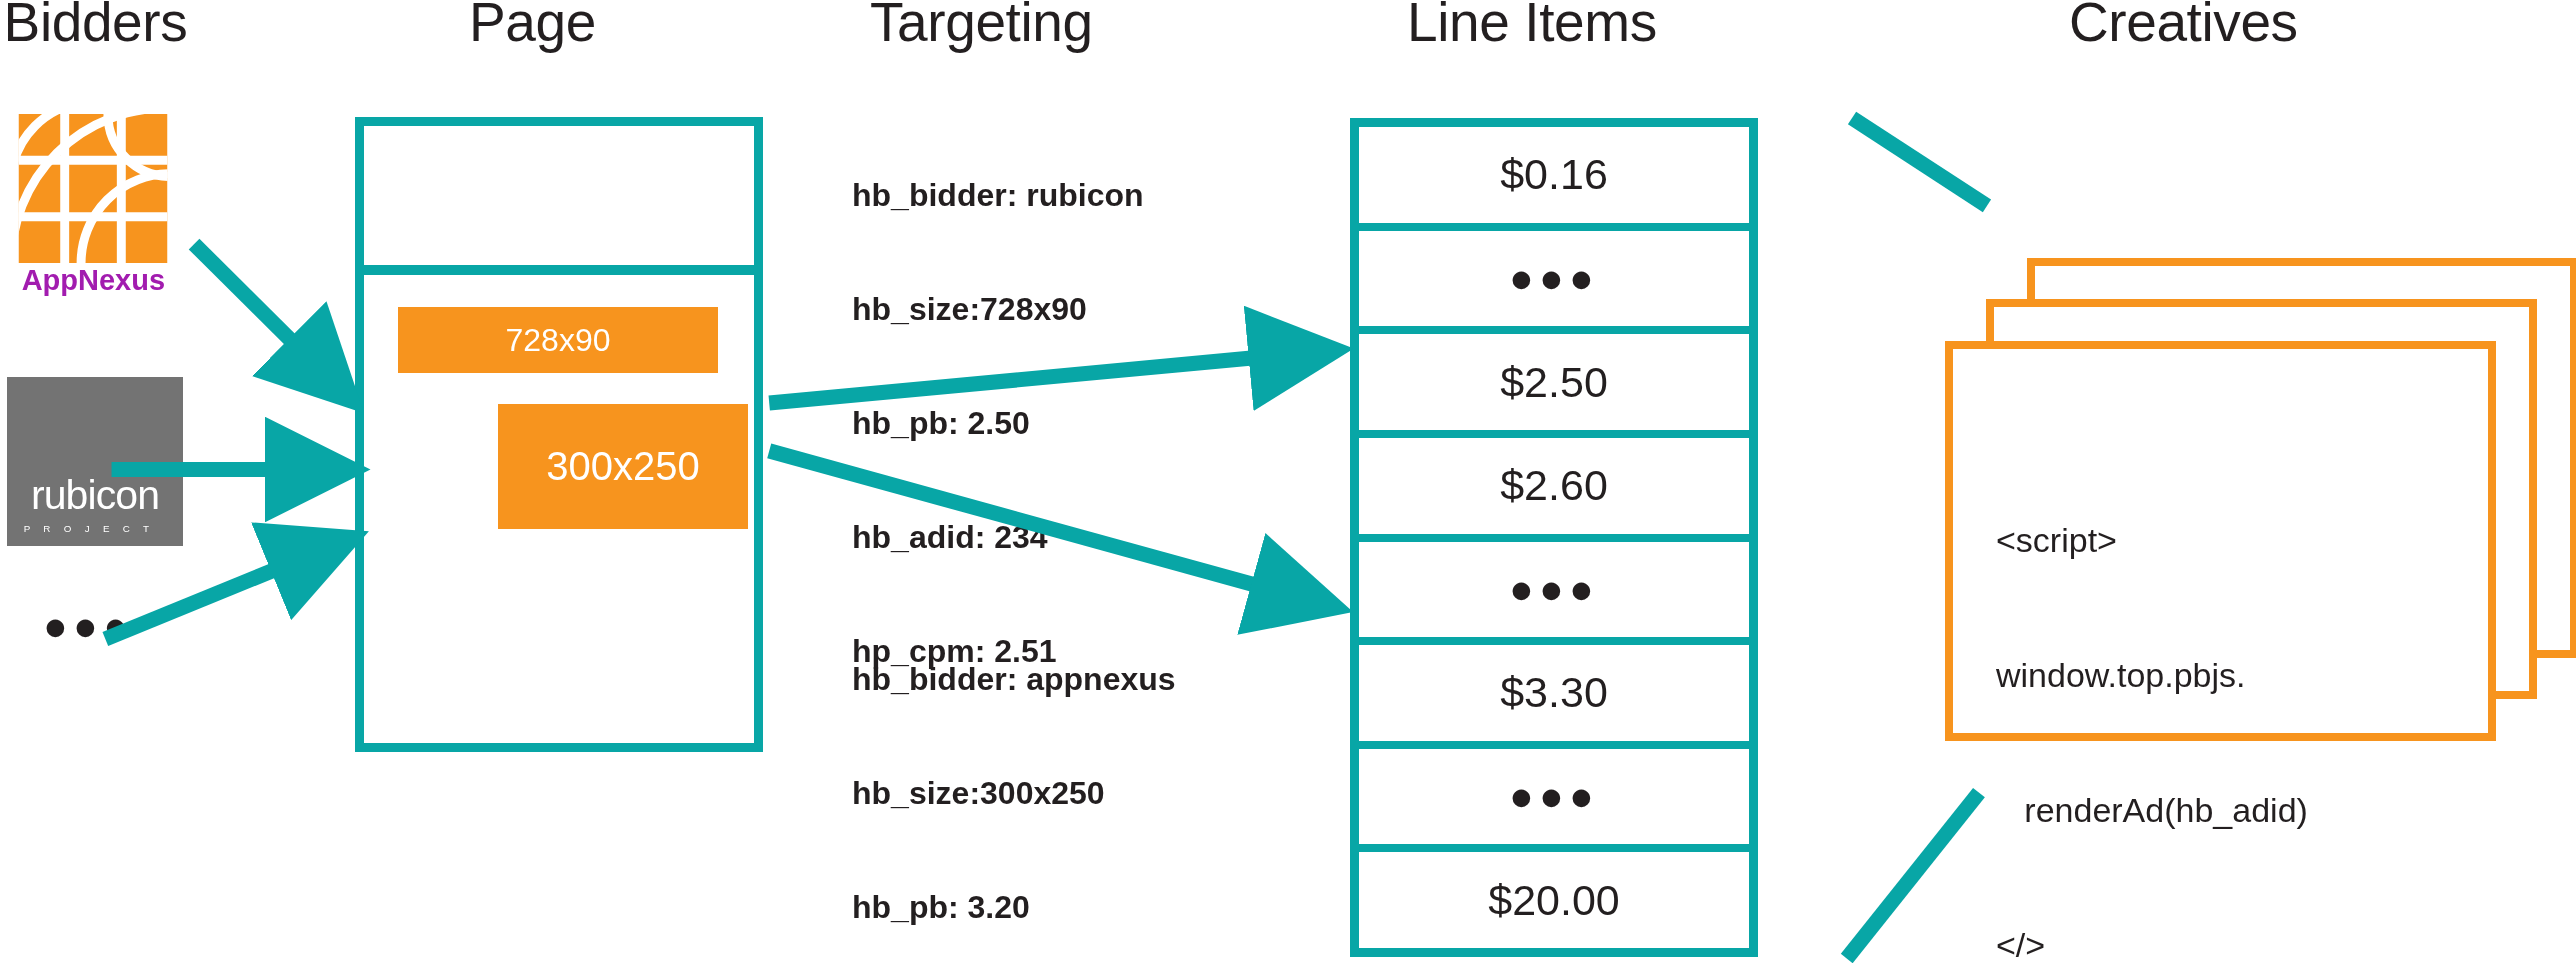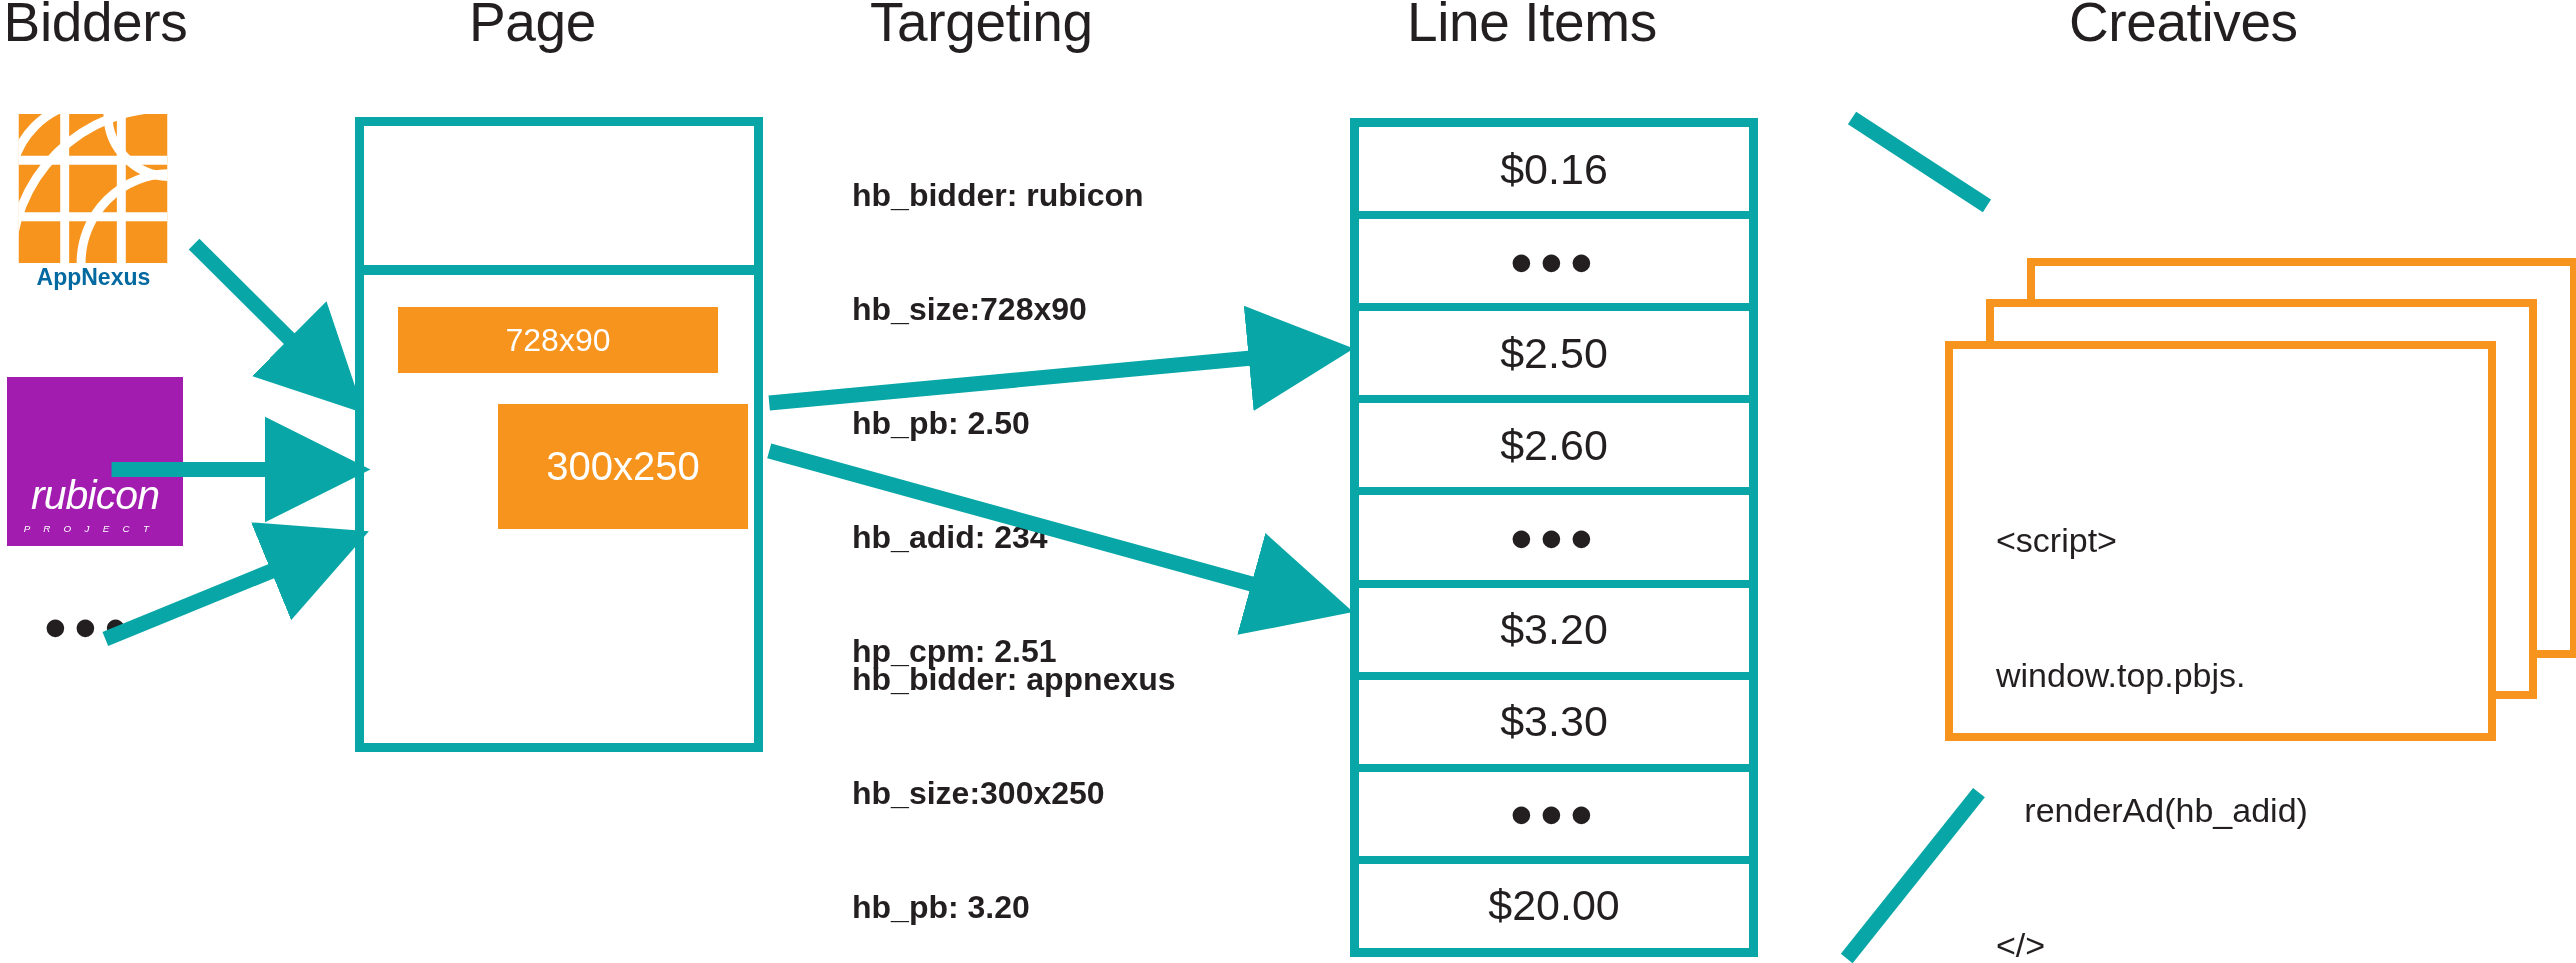--- a/index.html
+++ b/index.html
@@ -7,23 +7,23 @@
        font-family:"Liberation Sans","DejaVu Sans",sans-serif;color:#231f20;}
   .stage{position:absolute;inset:0;width:2576px;height:963px;}
 
   
   .col-title{position:absolute;font-size:55px;font-weight:400;color:#231f20;
              letter-spacing:-0.4px;white-space:nowrap;line-height:1;}
 
   
   .appnexus-logo{position:absolute;left:12.4px;top:114px;width:162px;height:149px;}
   .appnexus-label{position:absolute;left:12.4px;top:266px;width:162px;text-align:center;
-                  font-size:23px;font-weight:700;color:#0369a1;line-height:1;}
+                  font-size:29px;font-weight:700;color:#a21caf;line-height:1;}
   .rubicon-logo{position:absolute;left:7px;top:377px;width:176px;height:169px;
-                background:#a21caf;font-style:italic;}
+                background:#737373;}
   .rubicon-wordmark{position:absolute;left:0;right:0;bottom:30px;text-align:center;
                     color:#ffffff;font-size:41px;line-height:1;letter-spacing:-0.9px;}
   .rubicon-sub{position:absolute;left:0;right:12px;bottom:12.4px;text-align:center;
                color:#ffffff;font-size:9.8px;letter-spacing:5.3px;}
   .rubicon-dots{position:absolute;right:23px;bottom:73px;display:flex;gap:6.2px;}
   .rubicon-dots i{display:block;width:11.5px;height:11.5px;border-radius:50%;}
   .bidders-ellipsis{position:absolute;left:43px;top:606px;font-size:41px;
                     letter-spacing:5.3px;color:#231f20;line-height:1;font-weight:700;}
 
   
@@ -131,21 +131,20 @@
     
     
   </div>
 
   <div class="lineitems">
     <div class="li-row">$0.16</div>
     <div class="li-row ellipsis">●●●</div>
     <div class="li-row">$2.50</div>
     <div class="li-row">$2.60</div>
     <div class="li-row ellipsis">●●●</div>
-    <div class="li-row">$3.20</div>
     <div class="li-row">$3.30</div>
     <div class="li-row ellipsis">●●●</div>
     <div class="li-row">$20.00</div>
   </div>
 
   <div class="creative back"></div>
   <div class="creative mid"></div>
   <div class="creative front"></div>
   <div class="creative-code">
     <div>&lt;script&gt;</div>

